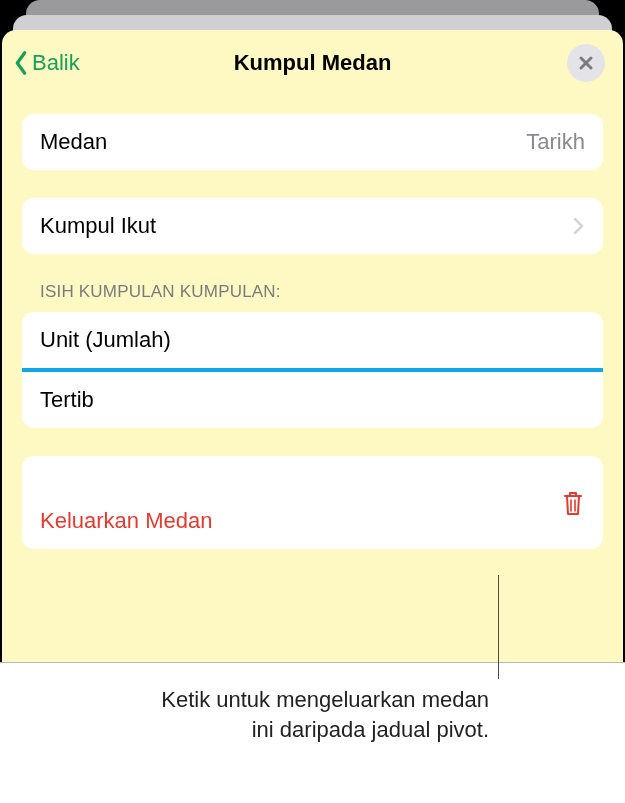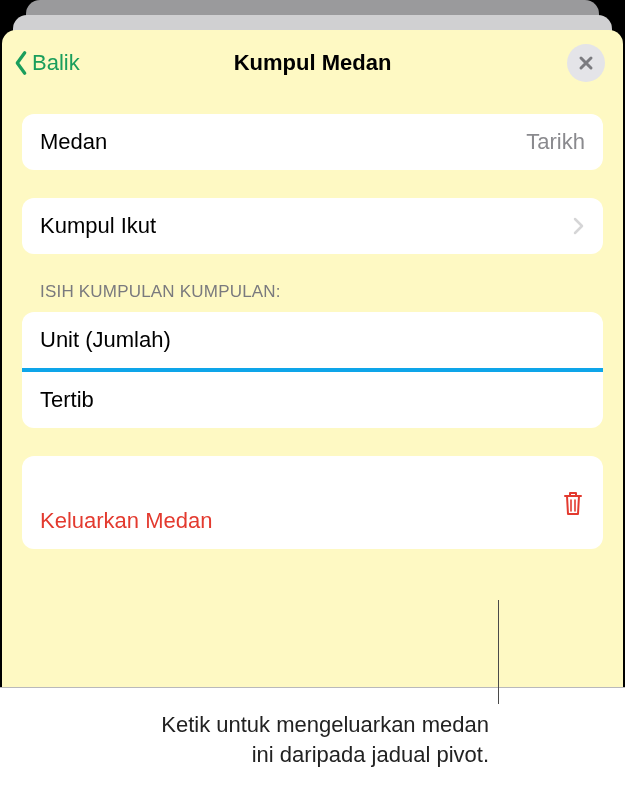--- a/index.html
+++ b/index.html
@@ -143,21 +143,21 @@
     }
     .trash-icon {
       width: 24px;
       height: 28px;
     }
     .annotation {
       position: absolute;
       left: 0;
       right: 0;
       bottom: 0;
-      height: 116px;
+      height: 141px;
       background: #fff;
       border-top: 1px solid #b9b9bb;
     }
     .callout-line {
       position: absolute;
       right: 126px;
       top: -88px;
       width: 1px;
       height: 104px;
       background: #4a4a4a;

